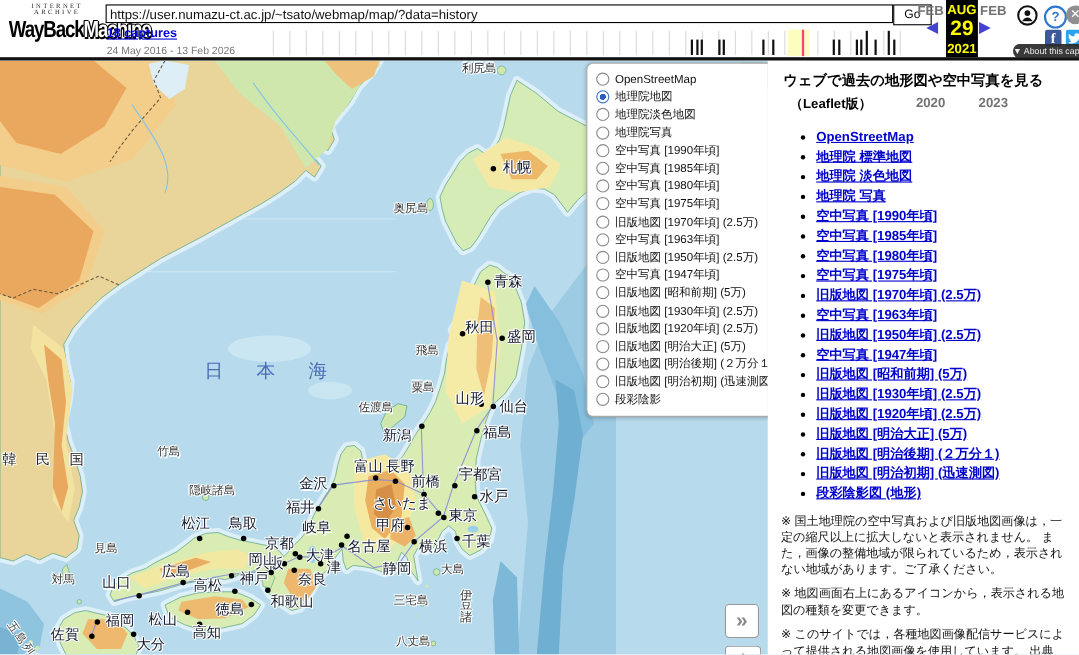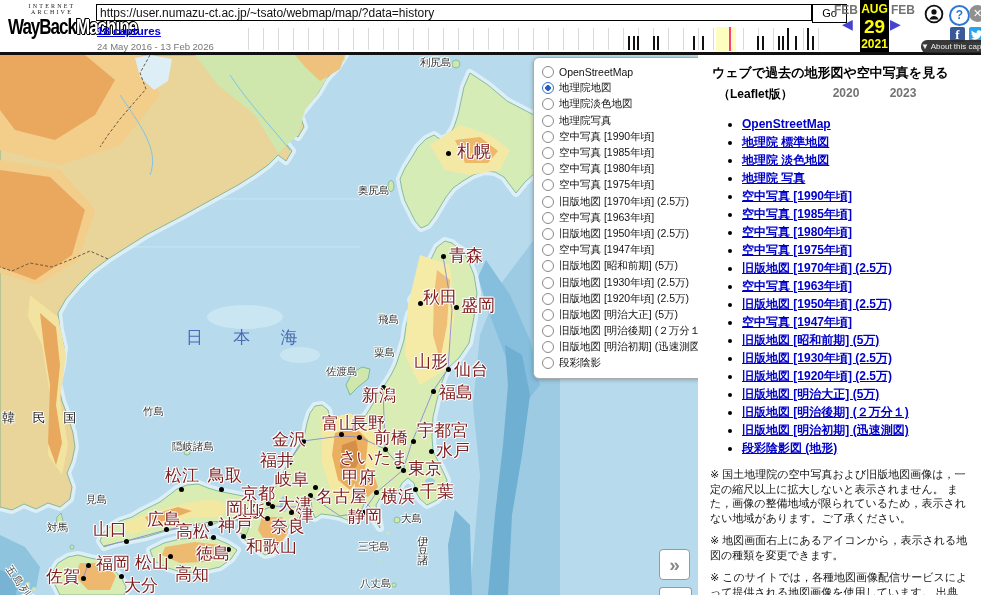--- a/index.html
+++ b/index.html
@@ -43,21 +43,21 @@
   .soc{position:absolute;width:15px;height:15px;border-radius:2px;color:#fff;text-align:center;cursor:pointer;}
   #ic-fb{left:950px;top:27px;background:#3b5998;font-family:"Liberation Serif",serif;
     font-weight:bold;font-size:13px;line-height:15px;}
   #ic-tw{left:969px;top:27px;background:#2aa3ef;}
   #wb-about{position:absolute;left:921px;top:40px;width:60px;height:13px;background:rgba(40,40,40,.92);
     border-radius:6px 0 0 6px;color:#eee;font-size:8px;line-height:13px;text-align:center;cursor:pointer;white-space:nowrap;}
 
   
   #map{position:absolute;left:0;top:55px;width:698px;height:540px;overflow:hidden;background:#b7dbed;}
   #map svg{position:absolute;left:0;top:0;}
-  .clabel{position:absolute;font-size:17px;color:#7f1d1d;white-space:nowrap;line-height:13px;
+  .clabel{position:absolute;font-size:13px;color:#0f172a;white-space:nowrap;line-height:13px;
     text-shadow:-1px 0 #fff,1px 0 #fff,0 -1px #fff,0 1px #fff,1px 1px #fff,-1px -1px #fff;}
   .ilabel{font-size:10.5px;color:#333;}
   .dot{position:absolute;width:5px;height:5px;border-radius:50%;background:#000;}
   .sealabel{font-size:17px;color:#4a6bb5;letter-spacing:13px;font-family:"Liberation Serif","DejaVu Serif",serif;
     text-shadow:none;}
   .korealabel{font-size:13px;color:#222;letter-spacing:7px;}
   .vertlabel{writing-mode:vertical-rl;font-size:11px;letter-spacing:9px;color:#333;}
   .rotlabel{font-size:10px;color:#444;transform:rotate(55deg);transform-origin:left top;letter-spacing:2px;}
 
   #layers-icon{position:absolute;left:672px;top:2px;width:24px;height:24px;background:#efe3bb;
@@ -300,21 +300,21 @@
         <div class="clabel" style="left: 449px; top: 194px;">青森</div>
         <div class="dot" style="left: 417.5px; top: 245.5px;"></div>
         <div class="clabel" style="left: 423px; top: 236px;">秋田</div>
         <div class="dot" style="left: 453.5px; top: 249.5px;"></div>
         <div class="clabel" style="left: 461px; top: 244px;">盛岡</div>
         <div class="dot" style="left: 434.5px; top: 309.5px;"></div>
         <div class="clabel" style="left: 414px; top: 300px;">山形</div>
         <div class="dot" style="left: 445.5px; top: 311.5px;"></div>
         <div class="clabel" style="left: 454px; top: 308px;">仙台</div>
         <div class="dot" style="left: 380.5px; top: 329.5px;"></div>
-        <div class="clabel" style="left: 362px; top: 334px;">新潟</div>
+        <div class="clabel" style="left: 348px; top: 334px;">新潟</div>
         <div class="dot" style="left: 430.5px; top: 333.5px;"></div>
         <div class="clabel" style="left: 439px; top: 331px;">福島</div>
         <div class="dot" style="left: 338.5px; top: 376.5px;"></div>
         <div class="clabel" style="left: 322px; top: 362px;">富山</div>
         <div class="dot" style="left: 356.5px; top: 379.5px;"></div>
         <div class="clabel" style="left: 351px; top: 362px;">長野</div>
         <div class="dot" style="left: 382.5px; top: 391.5px;"></div>
         <div class="clabel" style="left: 374px; top: 376px;">前橋</div>
         <div class="dot" style="left: 410.5px; top: 383.5px;"></div>
         <div class="clabel" style="left: 417px; top: 369px;">宇都宮</div>

